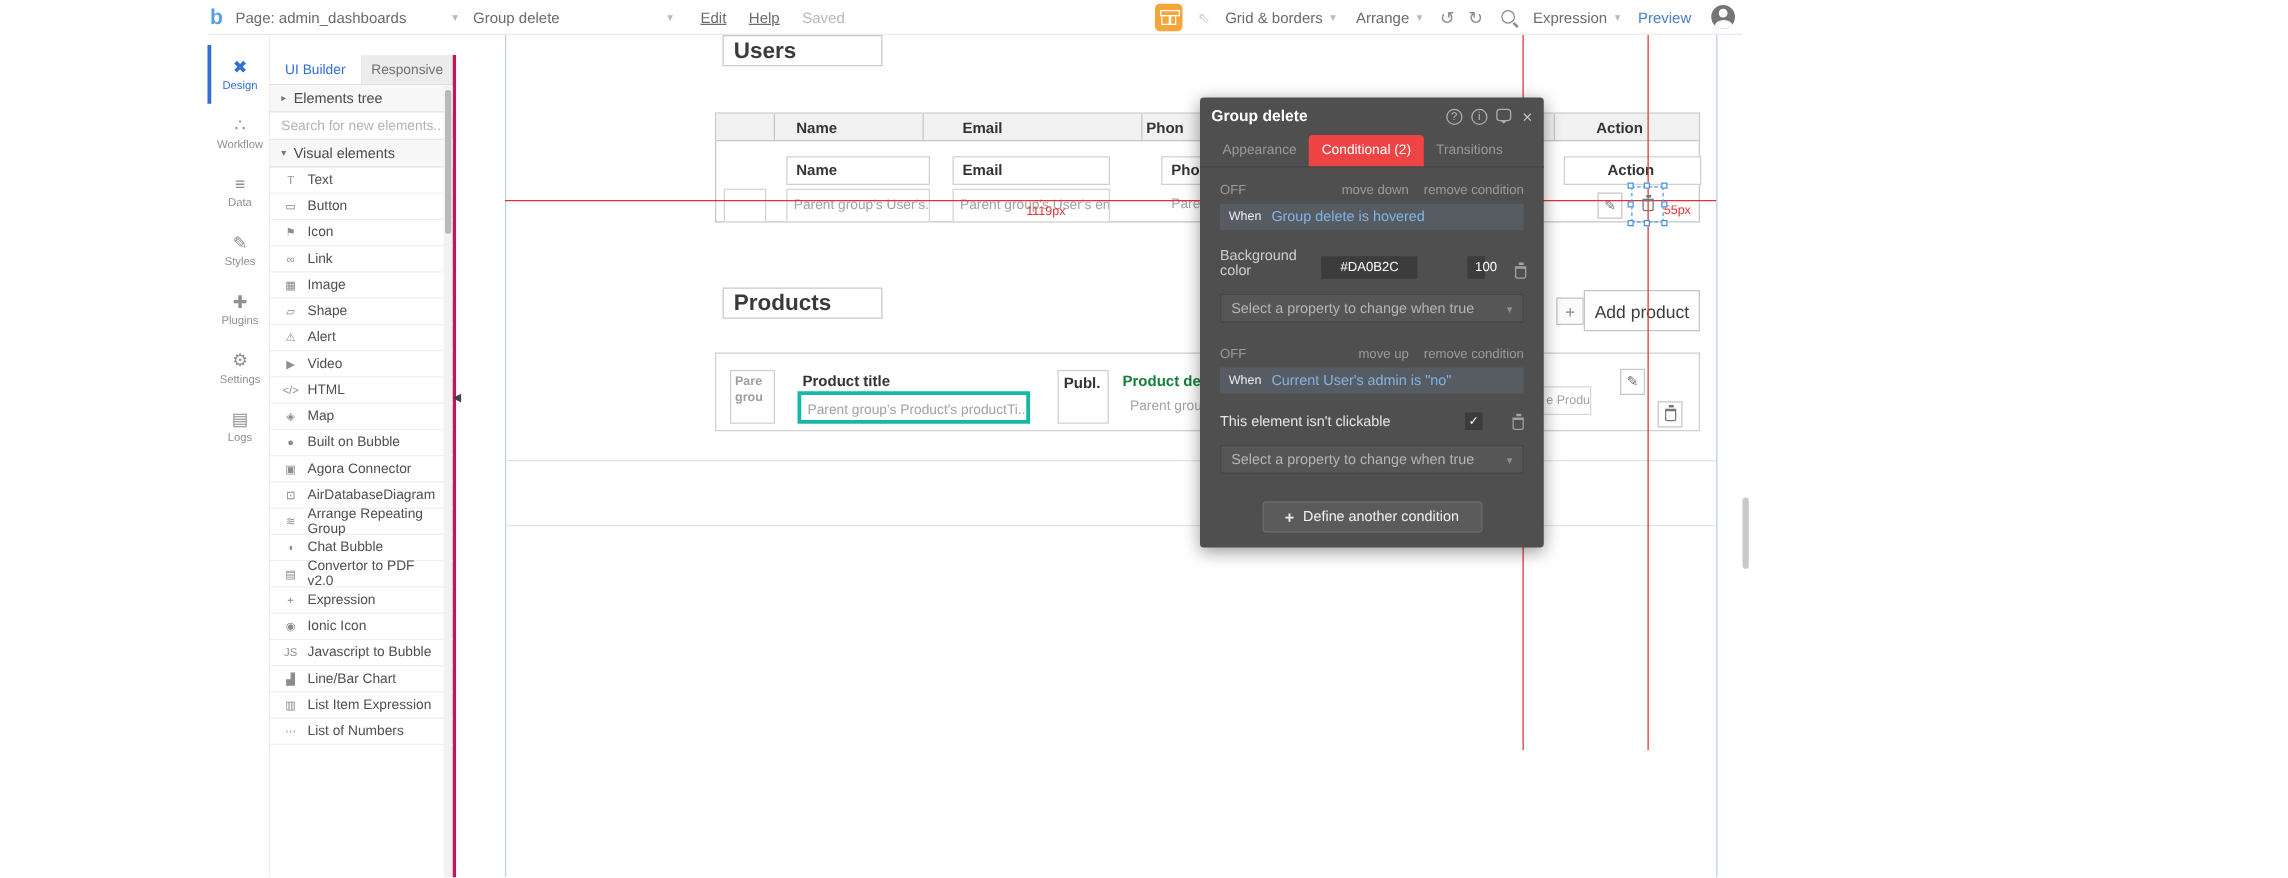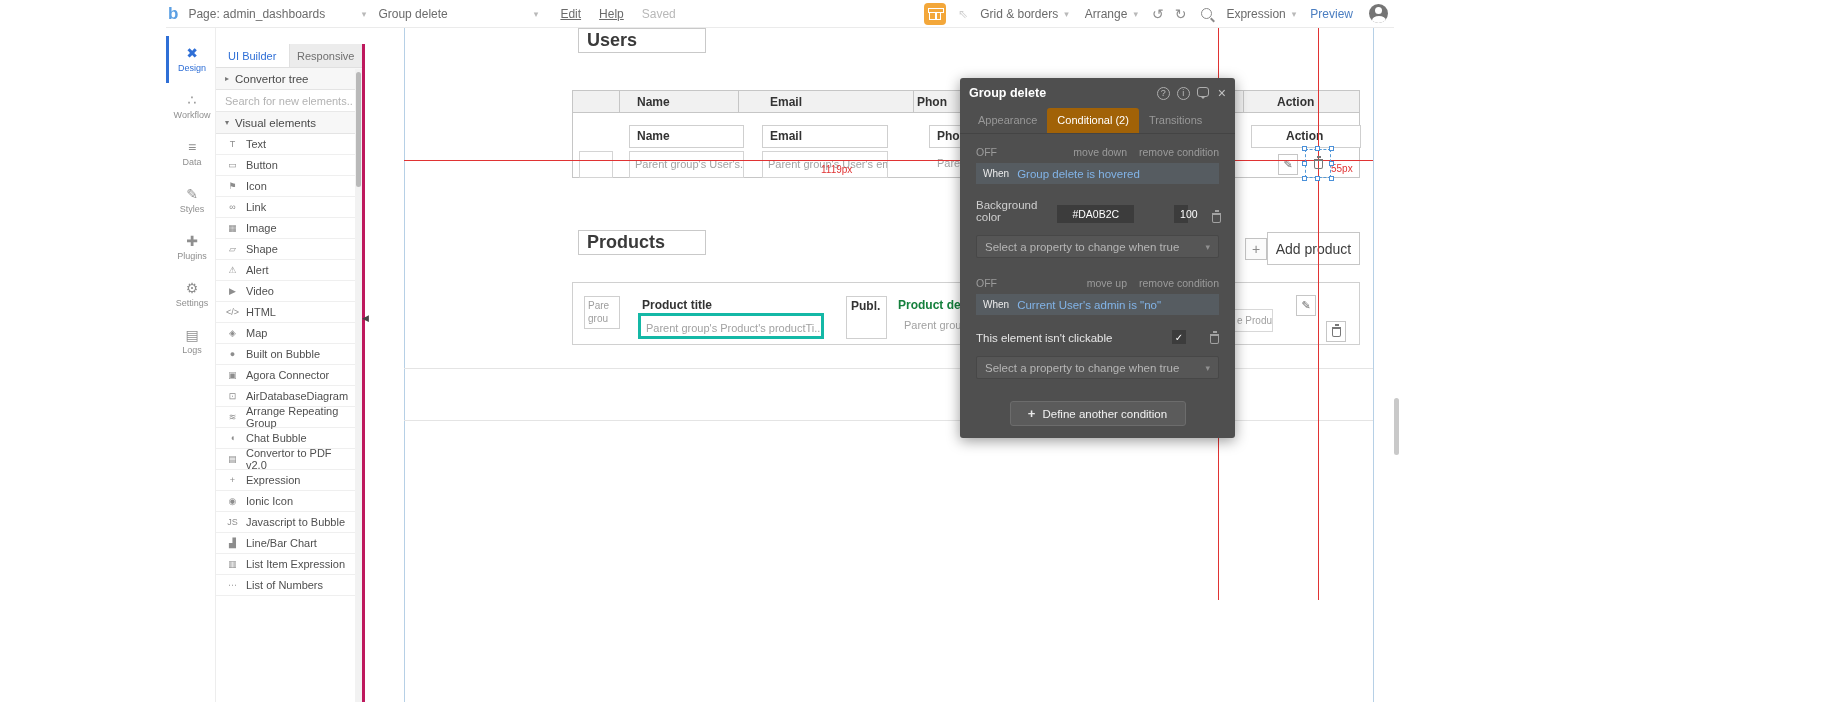--- a/index.html
+++ b/index.html
@@ -101,21 +101,21 @@
   .red-hline { position:absolute; left:39px; top:132px; width:969px; height:1px; background:#e03333; z-index:5; }
   .red-vline { position:absolute; top:0; width:1px; height:572px; background:#e03333; z-index:5; }
   .v1 { left:853px; } .v2 { left:953px; }
   .measure { position:absolute; color:#e03333; font-size:10px; z-index:6; }
   .m1 { left:456px; top:136px; } .m2 { left:966px; top:135px; }
 
   .add-plus { position:absolute; left:880px; top:210px; width:22px; height:22px; border:1px solid #c2c2c2; background:#fbfbfb; color:#8a8a8a; font-size:14px; display:flex; align-items:center; justify-content:center; cursor:pointer; }
   .add-btn { position:absolute; left:902px; top:204px; width:93px; height:33px; border:1px solid #c6c6c6; background:#fff; color:#3d3d3d; font-size:14px; display:flex; align-items:center; justify-content:center; cursor:pointer; }
 
   .prod-frame { position:absolute; left:207px; top:254px; width:788px; height:63px; border:1px solid #d0d0d0; background:#fff; }
-  .pf-col1 { position:absolute; left:11px; top:13px; width:36px; height:33px; border:1px solid #cfcfcf; font-size:10px; color:#9e9e9e; padding:2px 3px; line-height:1.3; overflow:hidden; }
+  .pf-col1 { position:absolute; left:11px; top:13px; width:36px; height:43px; border:1px solid #cfcfcf; font-size:10px; color:#9e9e9e; padding:2px 3px; line-height:1.3; overflow:hidden;font-weight:bold; }
   .pf-title-h { position:absolute; left:69px; top:15px; font-size:12px; font-weight:bold; color:#333; }
   .pf-title-d { position:absolute; left:65px; top:30px; width:186px; height:26px; border:3px solid #14b8a6; font-size:11px; color:#a2a2a2; line-height:24px; padding-left:5px; white-space:nowrap; overflow:hidden; }
   .pf-publ { position:absolute; left:273px; top:13px; width:41px; height:43px; border:1px solid #cfcfcf; font-size:12px; font-weight:bold; color:#333; padding:2px 4px; }
   .pf-desc-h { position:absolute; left:325px; top:15px; font-size:12px; font-weight:bold; color:#15803d; white-space:nowrap; }
   .pf-desc-d { left:331px; top:36px; }
   .pf-right { position:absolute; left:660px; top:26px; width:40px; height:23px; border:1px solid #d8d8d8; font-size:10px; color:#a2a2a2; line-height:21px; padding-left:3px; overflow:hidden; white-space:nowrap; }
   .pf-pencil { left:723px; top:12px; }
   .pf-trash { left:753px; top:38px; }
 
   
@@ -123,21 +123,21 @@
                box-shadow:0 3px 14px rgba(0,0,0,.4); z-index:100; color:#ddd; }
   .insp-head { height:30px; display:flex; align-items:center; padding:0 9px; gap:7px; cursor:move; }
   .insp-title { font-weight:bold; font-size:12.5px; color:#fff; }
   .hsp { flex:1; }
   .ic-circ { width:13px; height:13px; border:1px solid #aeaeae; border-radius:50%; color:#bdbdbd; font-size:9px; display:flex; align-items:center; justify-content:center; cursor:pointer; }
   .ic-comment { width:12px; height:10px; border:1px solid #aeaeae; border-radius:3px; position:relative; margin-top:-2px; cursor:pointer; }
   .ic-comment::after { content:""; position:absolute; left:2px; bottom:-6px; border:3px solid transparent; border-top-color:#aeaeae; }
   .ic-close { color:#c4c4c4; font-size:14px; line-height:1; margin-left:2px; cursor:pointer; }
   .insp-tabs { display:flex; padding:0 8px; border-bottom:1px solid #444; }
   .itab { padding:6px 10px 7px; color:#989898; font-size:11px; cursor:pointer; }
-  .itab.active { background:#a16207; color:#fff; border-radius:3px 3px 0 0; }
+  .itab.active { background:#ef4444; color:#fff; border-radius:3px 3px 0 0; }
   .insp-body { padding:8px 16px 14px; }
   .cond-meta { display:flex; align-items:center; font-size:10.5px; color:#9b9b9b; gap:12px; margin-top:4px; }
   .cond-meta.second { margin-top:19px; }
   .sp { flex:1; }
   .c-off, .c-link { cursor:pointer; }
   .when-strip { margin-top:5px; height:21px; background:#565c61; display:flex; align-items:center; gap:8px; padding:0 7px; cursor:pointer; }
   .w-lbl { color:#ececec; font-size:10px; }
   .w-expr { color:#82b4e8; font-size:11.5px; white-space:nowrap; overflow:hidden; }
   .prop-row { display:flex; align-items:flex-end; margin-top:15px; gap:20px; }
   .p-lbl { flex:1; color:#cfcfcf; font-size:11.5px; }
@@ -232,21 +232,21 @@
     </div>
   </nav>
 
   <aside class="panel">
     <div class="panel-tabs">
       <div class="ptab active">UI Builder</div>
       <div class="ptab">Responsive</div>
     </div>
     <div class="sect">
       <span class="tri">▸</span>
-      <span>Convertor tree</span>
+      <span>Elements tree</span>
     </div>
     <div class="search-row">
       <input placeholder="Search for new elements..." style="">
     </div>
     <div class="sect">
       <span class="tri">▾</span>
       <span>Visual elements</span>
     </div>
     <div class="el-list">
     <div class="el-item">

